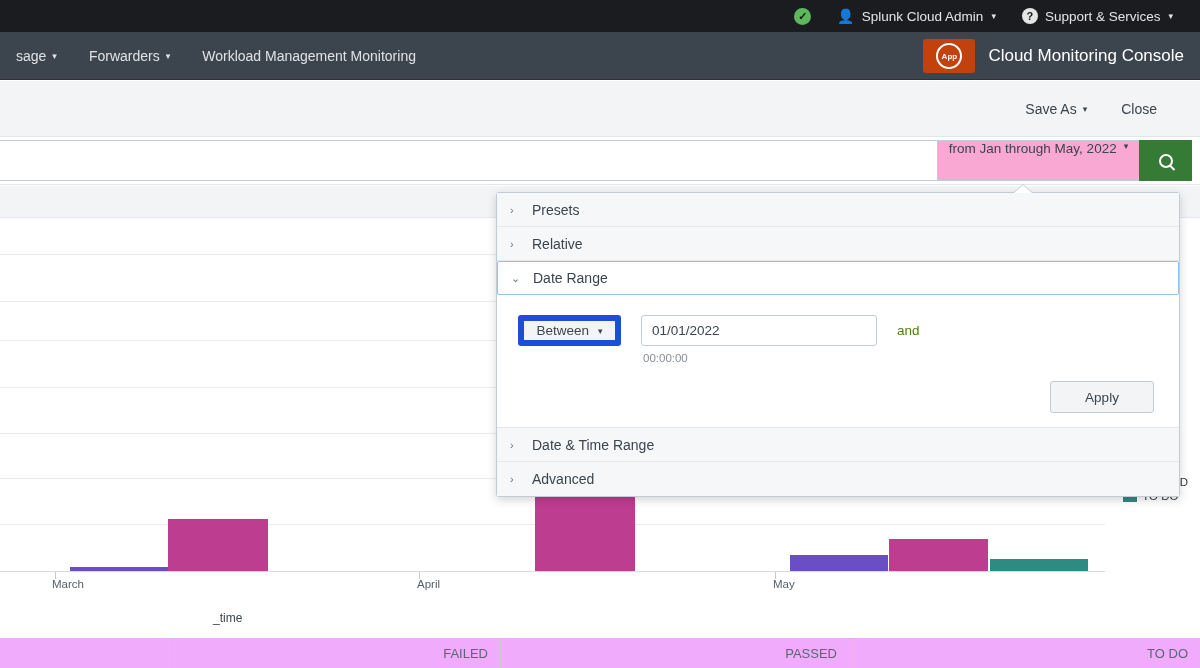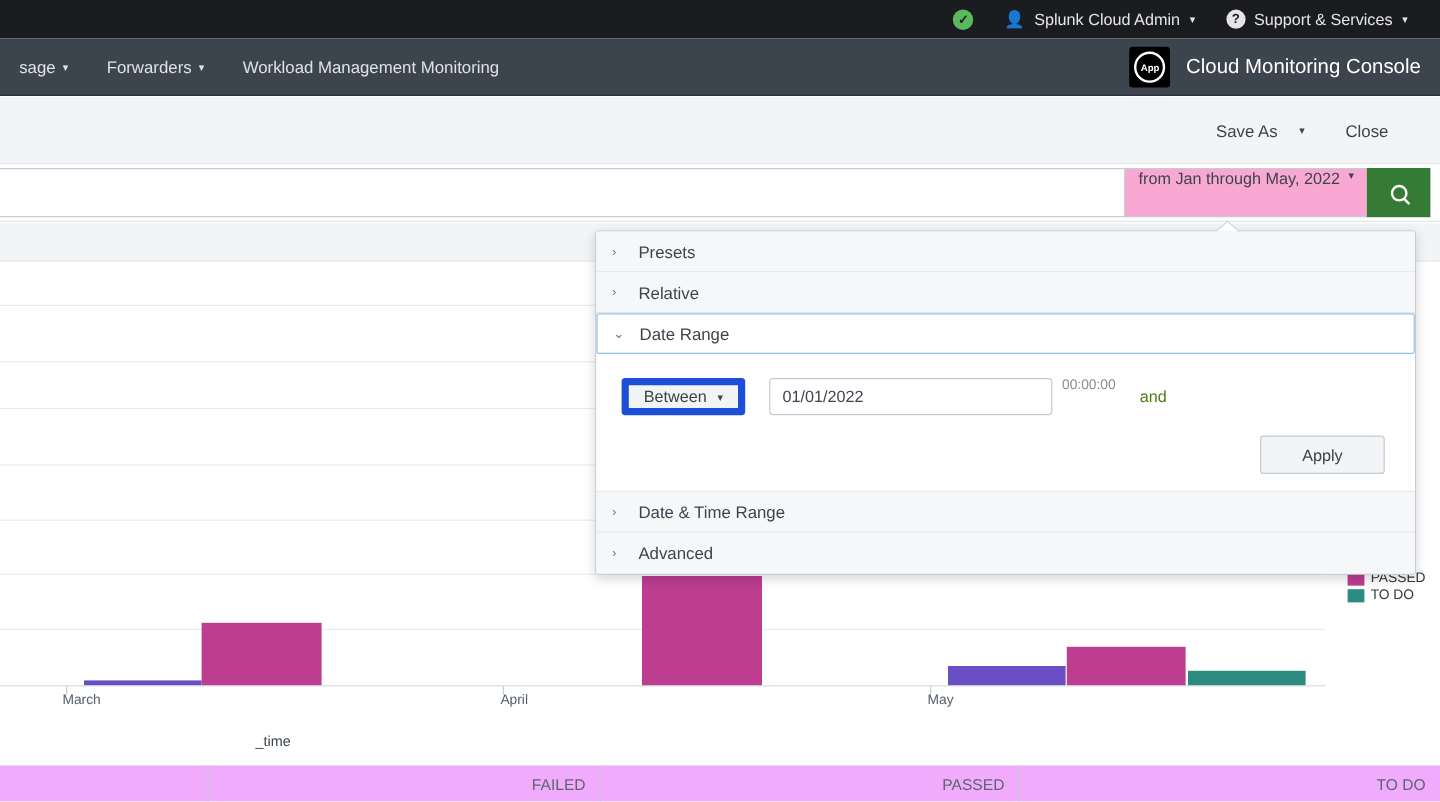--- a/index.html
+++ b/index.html
@@ -42,40 +42,40 @@
   }
   .nav-item {
     color: #dfe3e7; font-size: 14px; padding: 0 16px; height: 48px;
     display: flex; align-items: center; cursor: pointer; white-space: nowrap;
   }
   .app-brand {
     position: absolute; right: 16px; top: 0; height: 48px;
     display: flex; align-items: center; gap: 13px;
   }
   .app-icon {
-    width: 34px; height: 34px; background: #000000; border-radius: 3px;
+    width: 52px; height: 34px; background: #c2410c; border-radius: 3px;
     display: flex; align-items: center; justify-content: center;
   }
   .app-icon-ring {
     width: 26px; height: 26px; border-radius: 50%;
     border: 2px solid #ffffff; display: flex; align-items: center;
     justify-content: center; color: #fff; font-size: 8px; font-weight: bold;
   }
   .app-title { color: #fff; font-size: 17px; }
 
   
   .toolbar {
     position: absolute; top: 81px; left: 0; width: 1200px; height: 56px;
     background: #f2f4f5; border-bottom: 1px solid #e1e6eb;
     display: flex; align-items: center; justify-content: flex-end;
     padding-right: 26px; gap: 0;
   }
   .tbtn {
     font-size: 14px; color: #3c444d; padding: 0 17px; cursor: pointer;
-    display: flex; align-items: center; gap: 17px; height: 34px; line-height: 34px;
+    display: flex; align-items: center; gap: 5px; height: 34px; line-height: 34px;
   }
   .tbtn.disabled { color: #b9c0c7; cursor: default; }
 
   
   .searchrow {
     position: absolute; top: 137px; left: 0; width: 1200px; height: 48px;
     background: #fff; display: flex; align-items: stretch;
     border-bottom: 1px solid #e1e6eb;
   }
   .search-input-area {
@@ -168,21 +168,21 @@
   .acc-body {
     background: #fff; padding: 20px 25px 14px 21px; border-bottom: 1px solid #e4e8ec;
   }
   .drow { display: flex; align-items: flex-start; gap: 20px; }
   .sel-between {
     height: 31px; min-width: 103px; background: #f2f4f5;
     border: 6px solid #1d4ed8; border-radius: 3px; display: flex;
     align-items: center; justify-content: center; gap: 8px;
     font-size: 13.5px; color: #3c444d; cursor: pointer; padding: 0 12px;
   }
-  .dfield { display: flex; gap: 6px; }
+  .dfield { display: flex; flex-direction: column; gap: 6px; }
   .dinput {
     width: 236px; height: 31px; border: 1px solid #c3cbd4; border-radius: 3px;
     font-size: 13.5px; color: #3c444d; padding: 0 10px;
     font-family: "Liberation Sans", sans-serif; background: #fff;
   }
   .dtime { font-size: 11.5px; color: #868e96; padding-left: 2px; }
   .and-lbl { font-size: 13.5px; color: #4d7c0f; line-height: 31px; }
   .apply-row { display: flex; justify-content: flex-end; margin-top: 17px; align-items: flex-end; }
   .applybtn {
     width: 104px; height: 32px; background: #f2f4f5;

